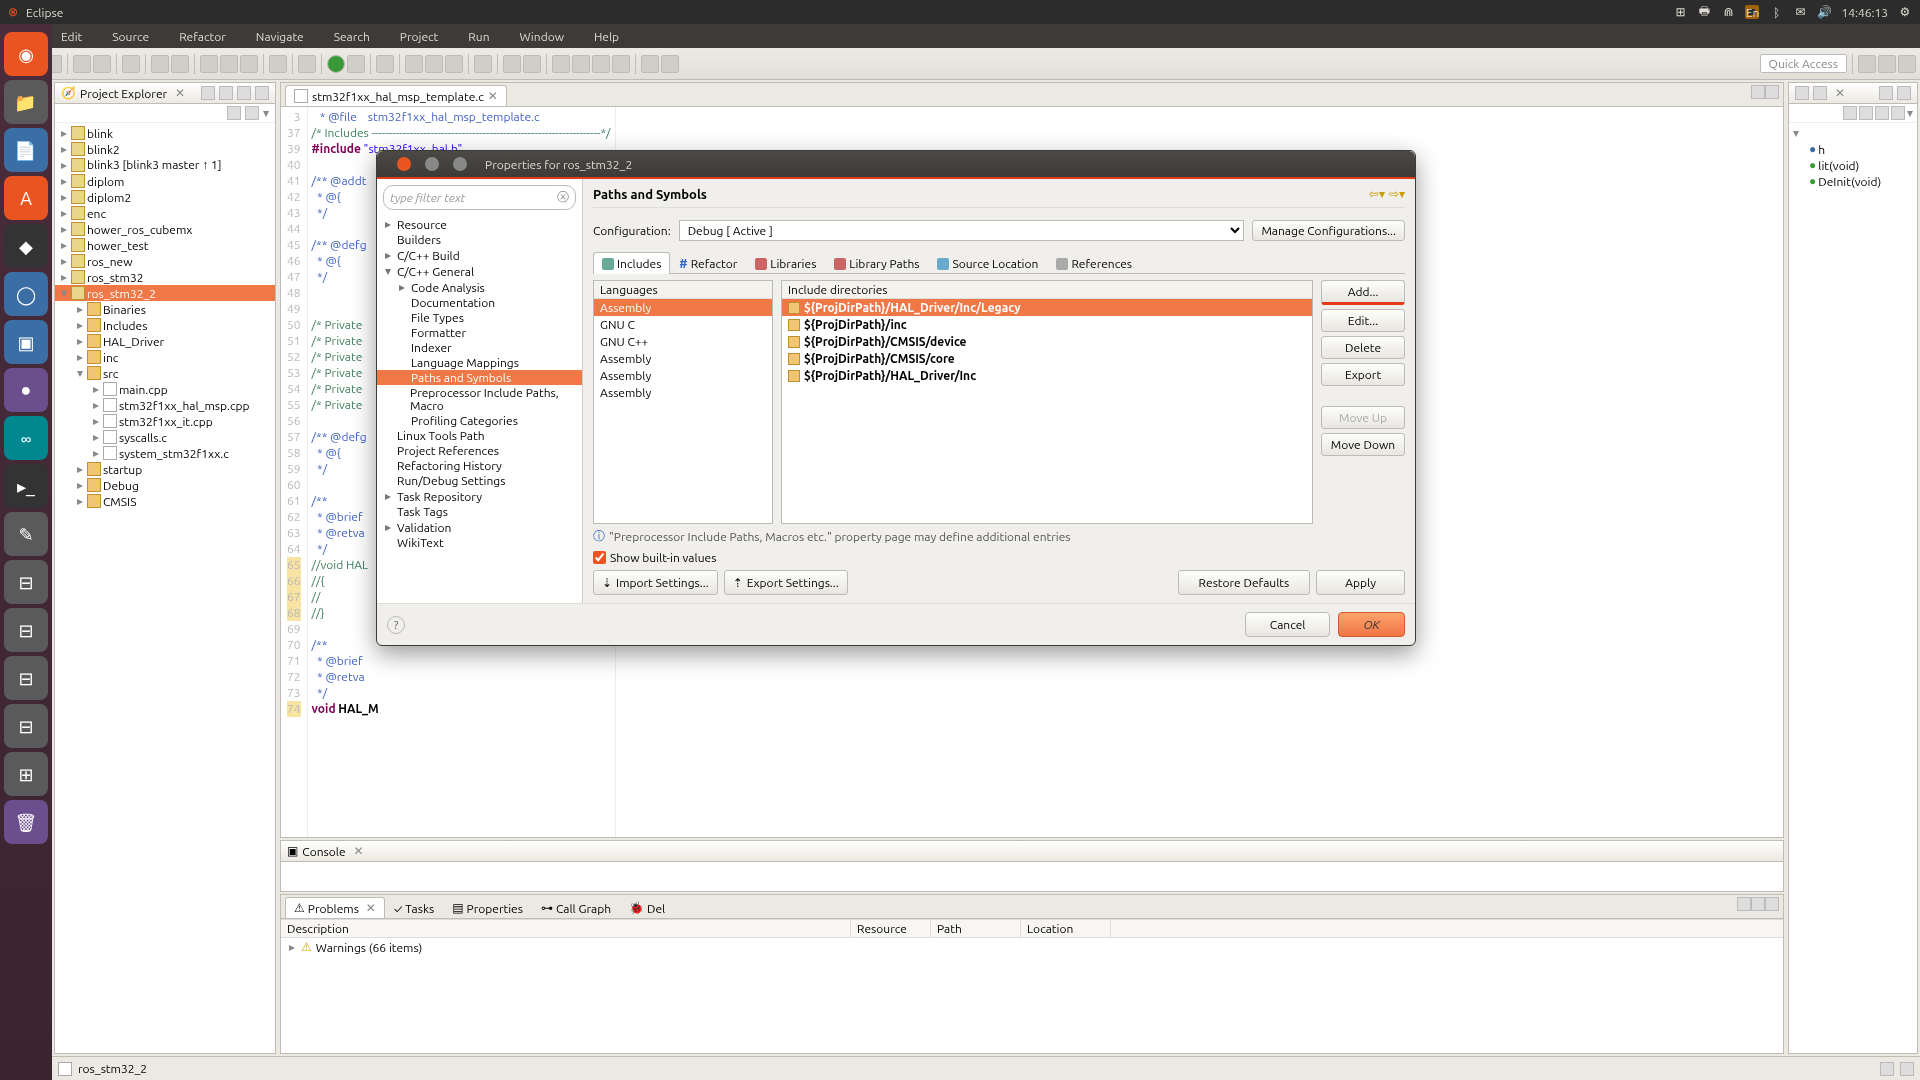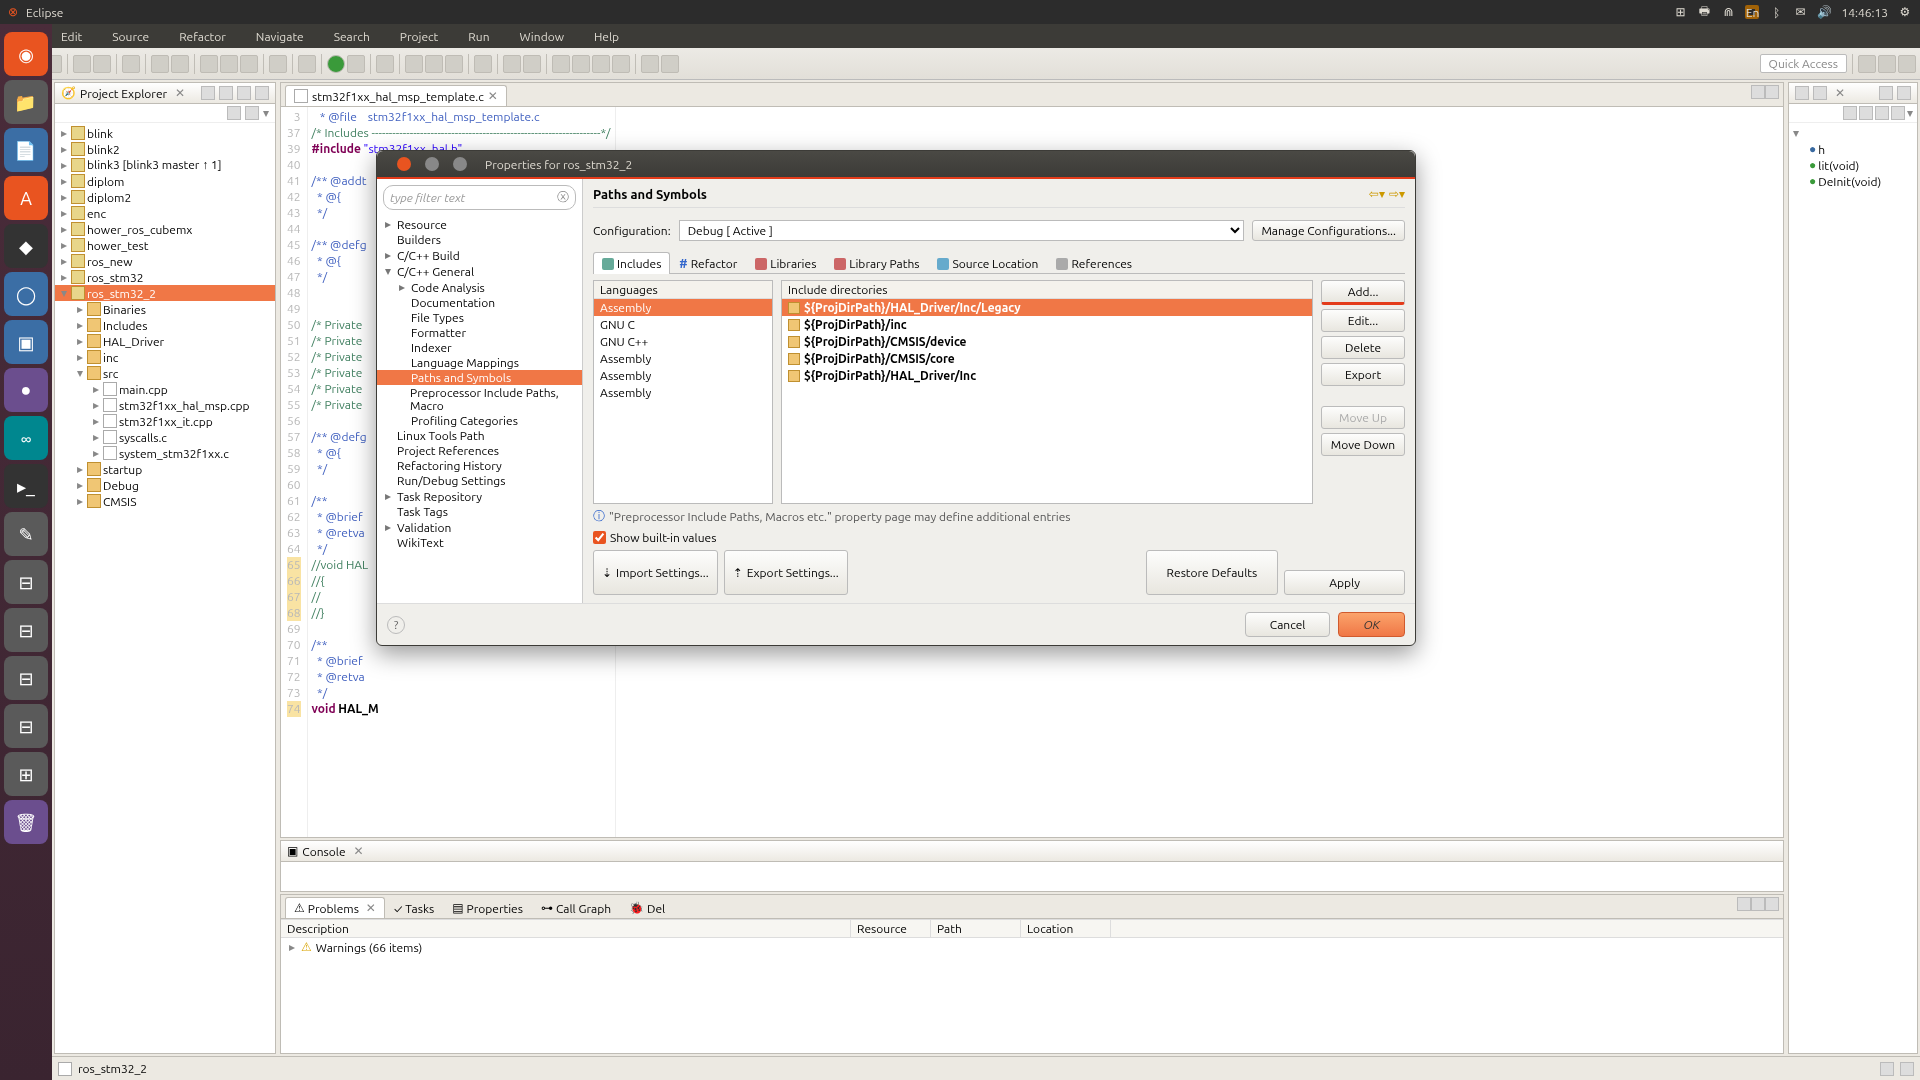--- a/index.html
+++ b/index.html
@@ -732,21 +732,21 @@
         <button>
             <span>⇣</span>
             <span>Import Settings...</span>
           </button>
         <button>
             <span>⇡</span>
             <span>Export Settings...</span>
           </button>
         <div style="flex:1"></div>
         <button style="padding:5px 20px;text-align:right;">Restore Defaults</button>
-        <button style="padding:5px 44px;margin-top:20px;">Apply</button>
+        <button style="padding:5px 28px;">Apply</button>
       </div>
     </div>
   </div>
   <div class="dlg-footer">
     <span class="help">?</span>
     <span class="spacer"></span>
     <button>Cancel</button>
     <button class="primary">OK</button>
   </div>
 </div>

